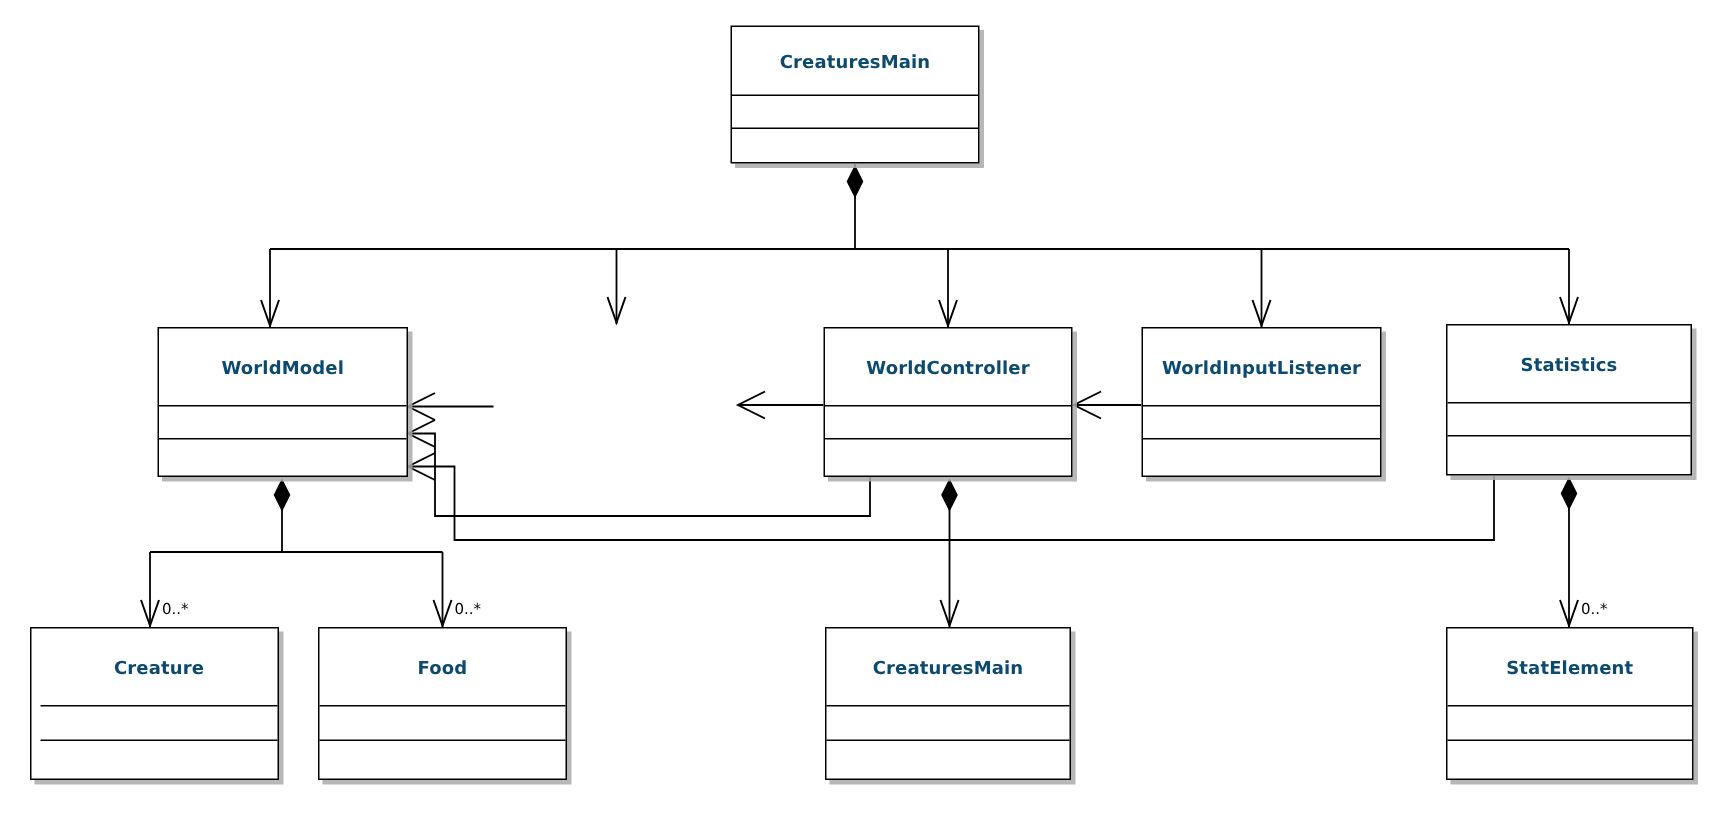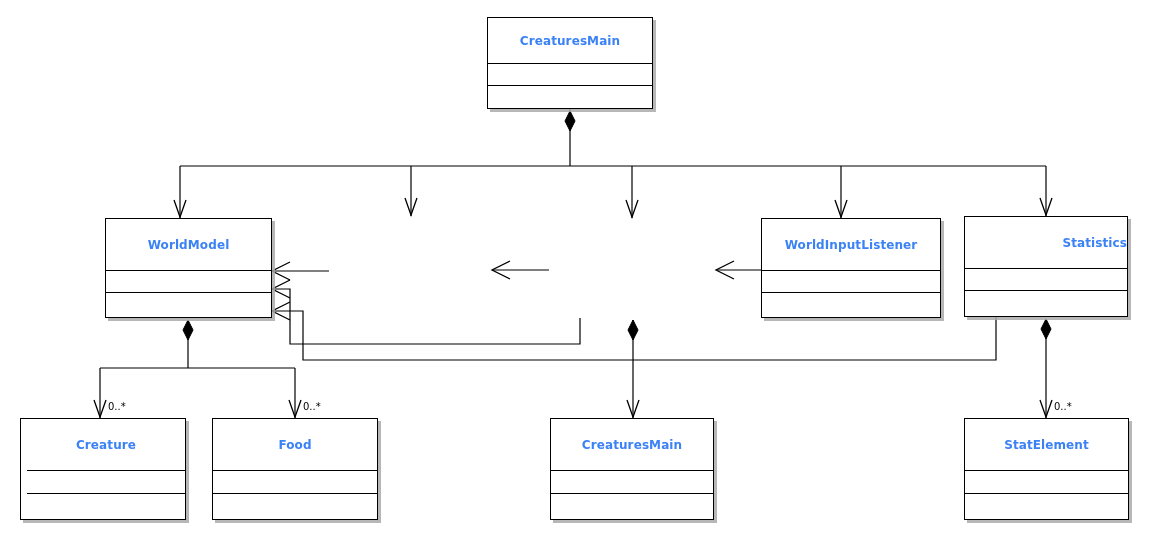--- a/index.html
+++ b/index.html
@@ -38,21 +38,21 @@
     box-sizing: border-box;
     display: flex;
     align-items: center;
     justify-content: center;
     width: 100%;
     border-bottom: 1px solid #000000;
   }
   .cmp-name span {
     font-weight: bold;
     font-size: 12px;
-    color: #3b82f6;
+    color: #0c4a6e;
     letter-spacing: 0.1px;
     white-space: nowrap;
   }
   .cmp-attrs {
     box-sizing: border-box;
     width: 100%;
     border-bottom: 1px solid #000000;
   }
   .cmp-ops {
     box-sizing: border-box;
@@ -158,31 +158,38 @@
 
   <div class="uml-class" style="left:105px; top:218px; width:167px; height:100px;">
     <div class="cmp-name" style="height:52px;">
       <span>WorldModel</span>
     </div>
     <div class="cmp-attrs" style="height:22px;"></div>
     <div class="cmp-ops" style="height:24px;"></div>
   </div>
 
 
-
-  <div class="uml-class" style="left:761px; top:218px; width:180px; height:100px;">
+  <div class="uml-class" style="left:549px; top:218px; width:166px; height:100px;">
+    <div class="cmp-name" style="height:52px;">
+      <span>WorldController</span>
+    </div>
+    <div class="cmp-attrs" style="height:22px;"></div>
+    <div class="cmp-ops" style="height:24px;"></div>
+  </div>
+
+  <div class="uml-class" style="left:761px; top:218px; width:160px; height:100px;">
     <div class="cmp-name" style="height:52px;">
       <span>WorldInputListener</span>
     </div>
     <div class="cmp-attrs" style="height:22px;"></div>
     <div class="cmp-ops" style="height:24px;"></div>
   </div>
 
   <div class="uml-class" style="left:964px; top:216px; width:164px; height:101px;">
-    <div class="cmp-name" style="height:52px;justify-content:flex-end;">
+    <div class="cmp-name" style="height:52px;">
       <span>Statistics</span>
     </div>
     <div class="cmp-attrs" style="height:22px;"></div>
     <div class="cmp-ops" style="height:25px;"></div>
   </div>
 
   <div class="uml-class" style="left:20px; top:418px; width:166px; height:102px;padding-left:6px;">
     <div class="cmp-name" style="height:52px;">
       <span>Creature</span>
     </div>

